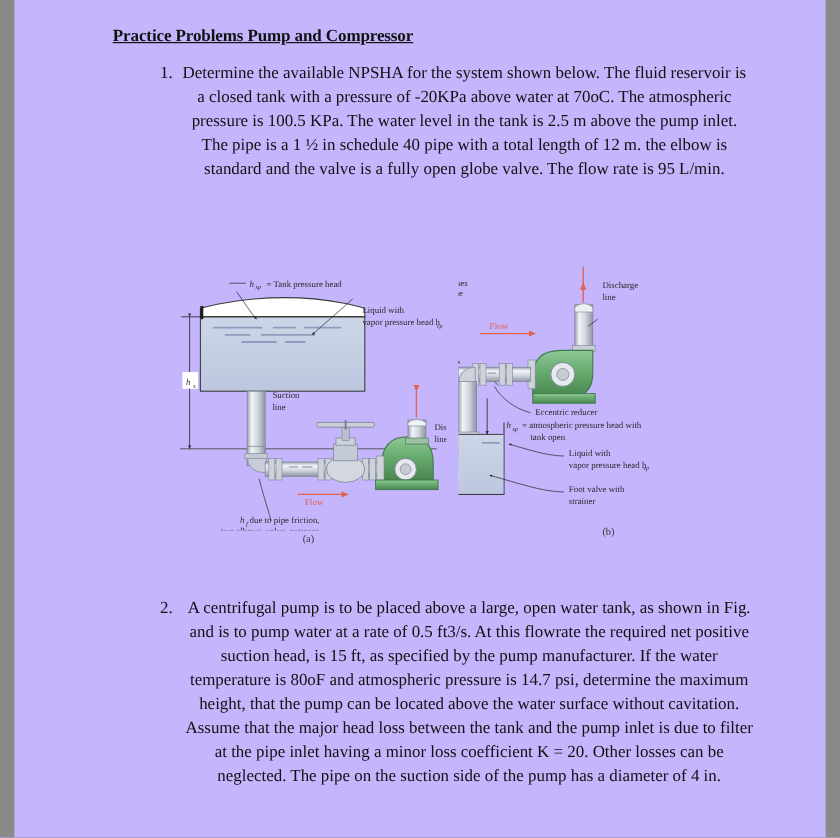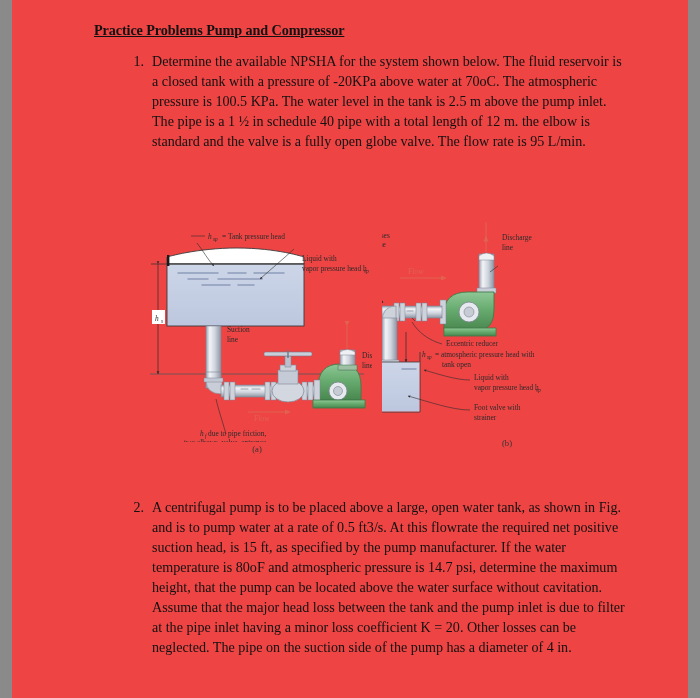--- a/index.html
+++ b/index.html
@@ -13,21 +13,21 @@
     font-family: "Liberation Serif", "DejaVu Serif", serif;
     overflow: hidden;
     position: relative;
   }
   .page {
     position: absolute;
     left: 12px;
     top: 0;
     width: 676px;
     height: 698px;
-    background: #ef4444;
+    background: #c4b5fd;
   }
   .doc-title {
     position: absolute;
     left: 82px;
     top: 22px;
     font-size: 14.2px;
     font-weight: bold;
     color: #111;
     text-decoration: underline;
     letter-spacing: -0.1px;
@@ -42,21 +42,21 @@
   .problem .num {
     position: absolute;
     left: 0;
     top: 0;
     width: 22px;
     text-align: right;
   }
   .problem .body {
     margin-left: 30px;
     display: block;
-    text-align: left;
+    text-align: center;
   }
   #problem-1 { left: 110px; top: 52px; width: 500px; }
   #problem-2 { left: 110px; top: 498px; width: 508px; }
 
   
   .figures {
     position: absolute;
     left: 120px;
     top: 222px;
     width: 500px;

